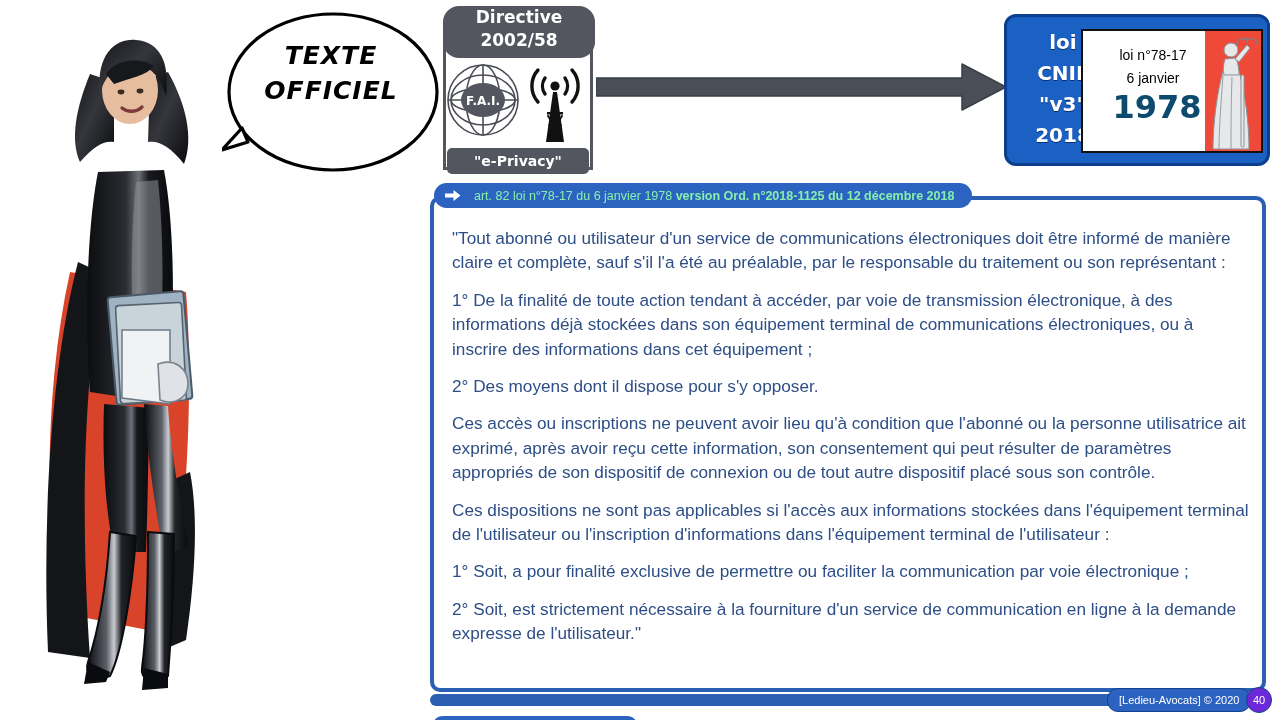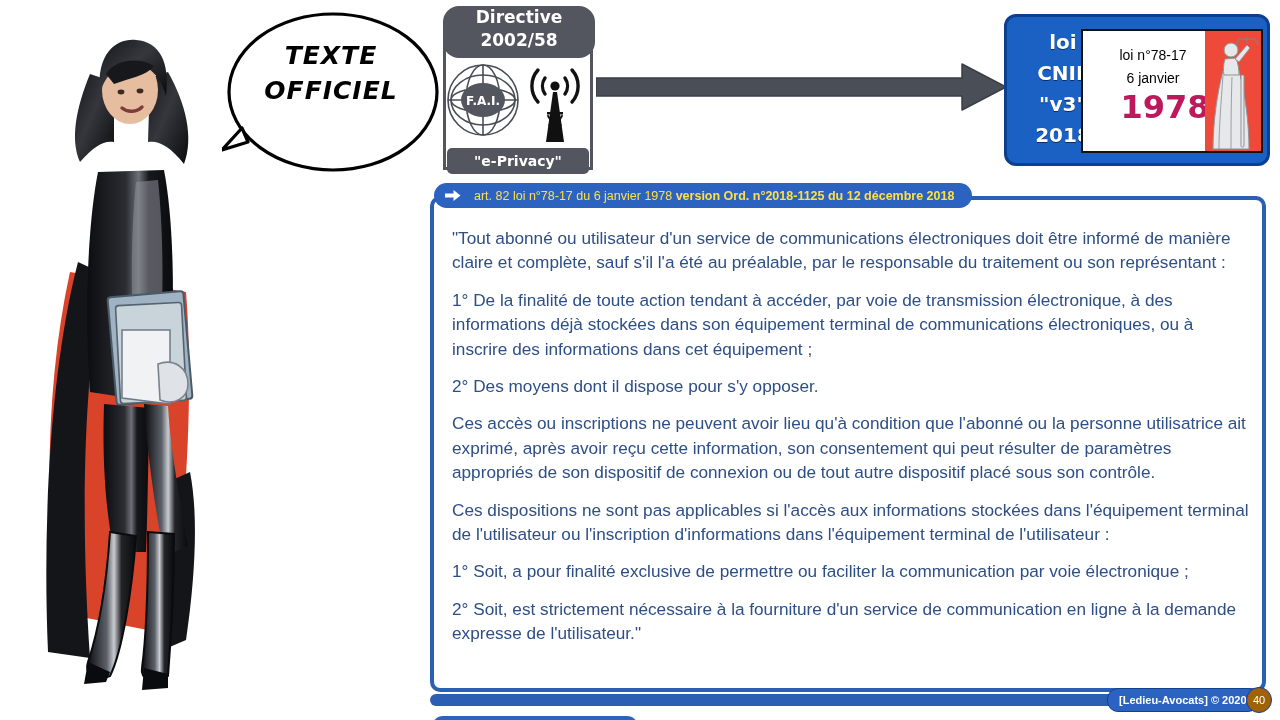--- a/index.html
+++ b/index.html
@@ -160,25 +160,25 @@
     top: 13px;
     width: 124px;
     text-align: center;
     color: #000;
     font-family: "Liberation Sans", sans-serif;
     font-size: 14px;
     line-height: 23px;
   }
   .cnil-year {
     position: absolute;
-    left: 20px;
+    left: 12px;
     top: 58px;
     width: 124px;
     text-align: center;
-    color: #be185d;
+    color: #0c4a6e;
     font-family: "DejaVu Sans", sans-serif;
     font-weight: bold;
     font-size: 32px;
     line-height: 36px;
   }
   .cnil-statue-panel {
     position: absolute;
     right: 0;
     top: 0;
     width: 56px;
@@ -215,21 +215,21 @@
     width: 22px;
     height: 22px;
     border-radius: 50%;
     background: #2d63c0;
     display: flex;
     align-items: center;
     justify-content: center;
     flex: 0 0 auto;
   }
   .ref-text {
-    color: #fde047;
+    color: #86efac;
     font-family: "Liberation Sans", sans-serif;
     font-size: 12.5px;
     white-space: nowrap;
   }
   .ref-text b { font-weight: bold; }
 
   #article-body {
     position: absolute;
     left: 452px;
     top: 226px;
@@ -284,29 +284,28 @@
     border-radius: 11px;
     display: flex;
     align-items: center;
     z-index: 5;
   }
   .credit-text {
     color: #ffffff;
     font-family: "Liberation Sans", sans-serif;
     font-size: 11px;
     white-space: nowrap;
-    font-weight: bold;
   }
   #page-badge {
     position: absolute;
     left: 1246px;
     top: 687px;
     width: 24px;
     height: 24px;
-    background: #a16207;
+    background: #6d28d9;
     border: 1px solid #13408c;
     border-radius: 50%;
     display: flex;
     align-items: center;
     justify-content: center;
     z-index: 6;
   }
   .page-num {
     color: #ffffff;
     font-family: "Liberation Sans", sans-serif;

